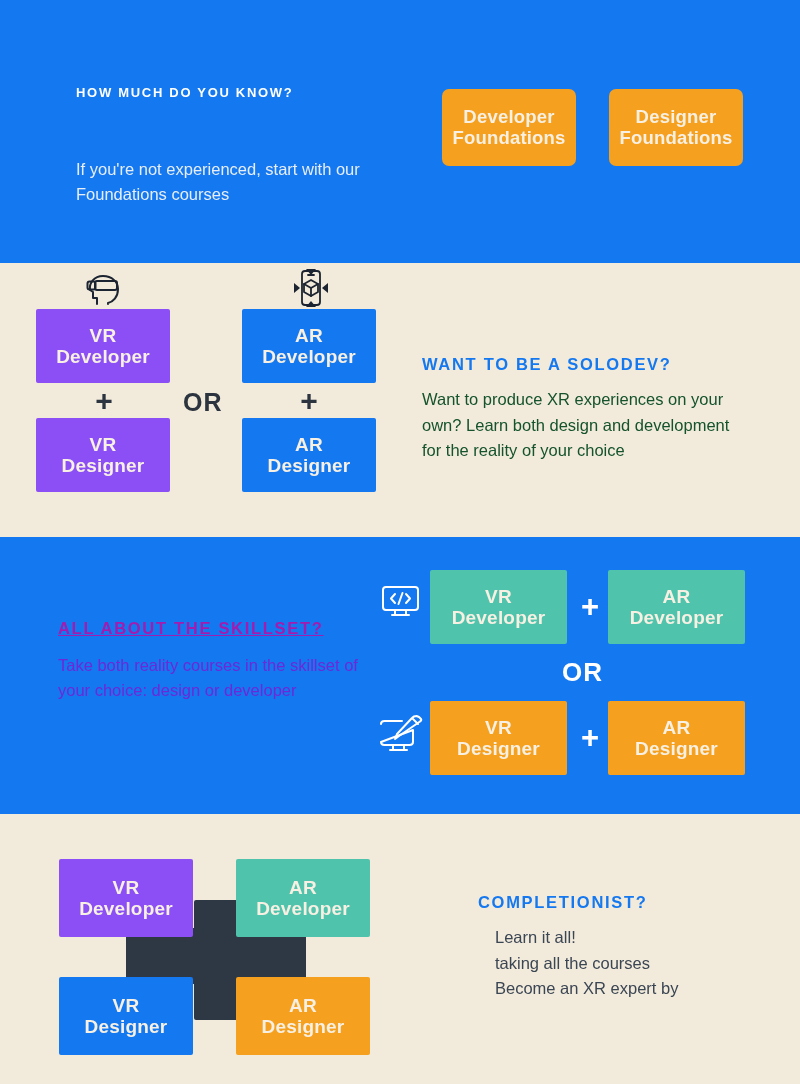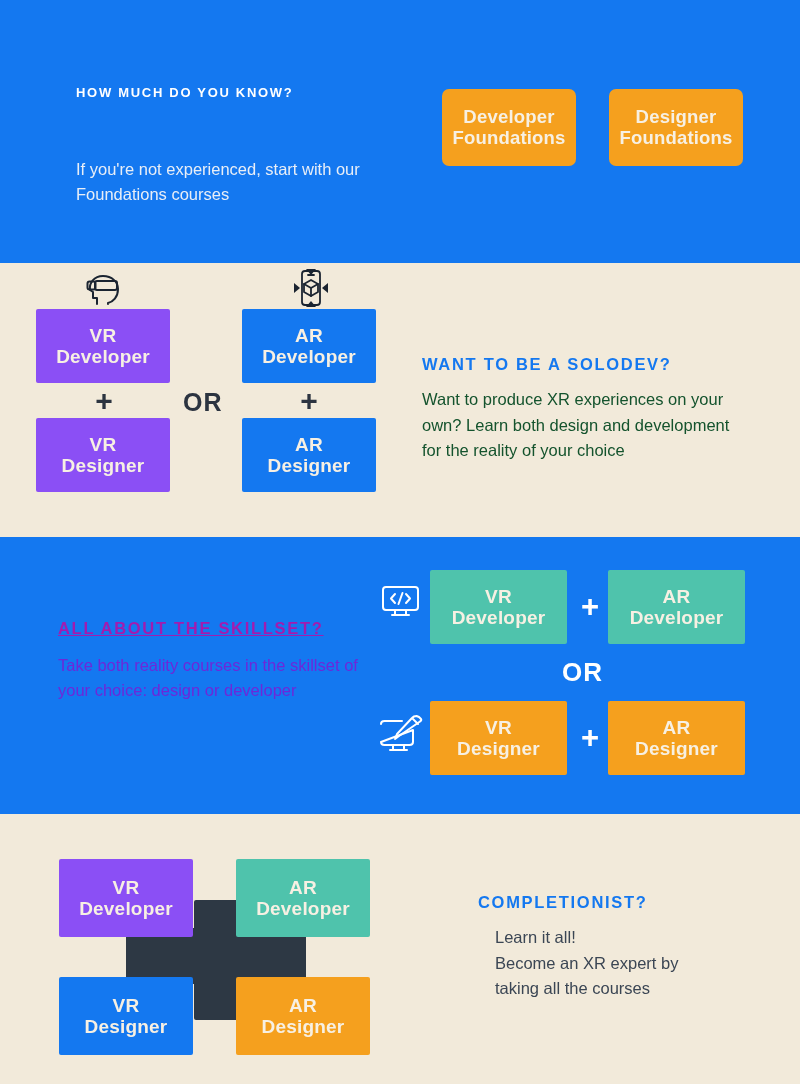--- a/index.html
+++ b/index.html
@@ -246,17 +246,17 @@
     <span>Designer</span>
   </div>
   <div class="chip blk4" style="left:236px; top:977px; background:#F5A01E;">
     <span>AR</span>
     <span>Designer</span>
   </div>
 
   <div class="s4-head">COMPLETIONIST?</div>
   <div class="s4-sub">
     <div>Learn it all!</div>
+    <div>taking all the courses</div>
     <div>Become an XR expert by</div>
-    <div>taking all the courses</div>
   </div>
 
 </div>
 
 </body></html>

